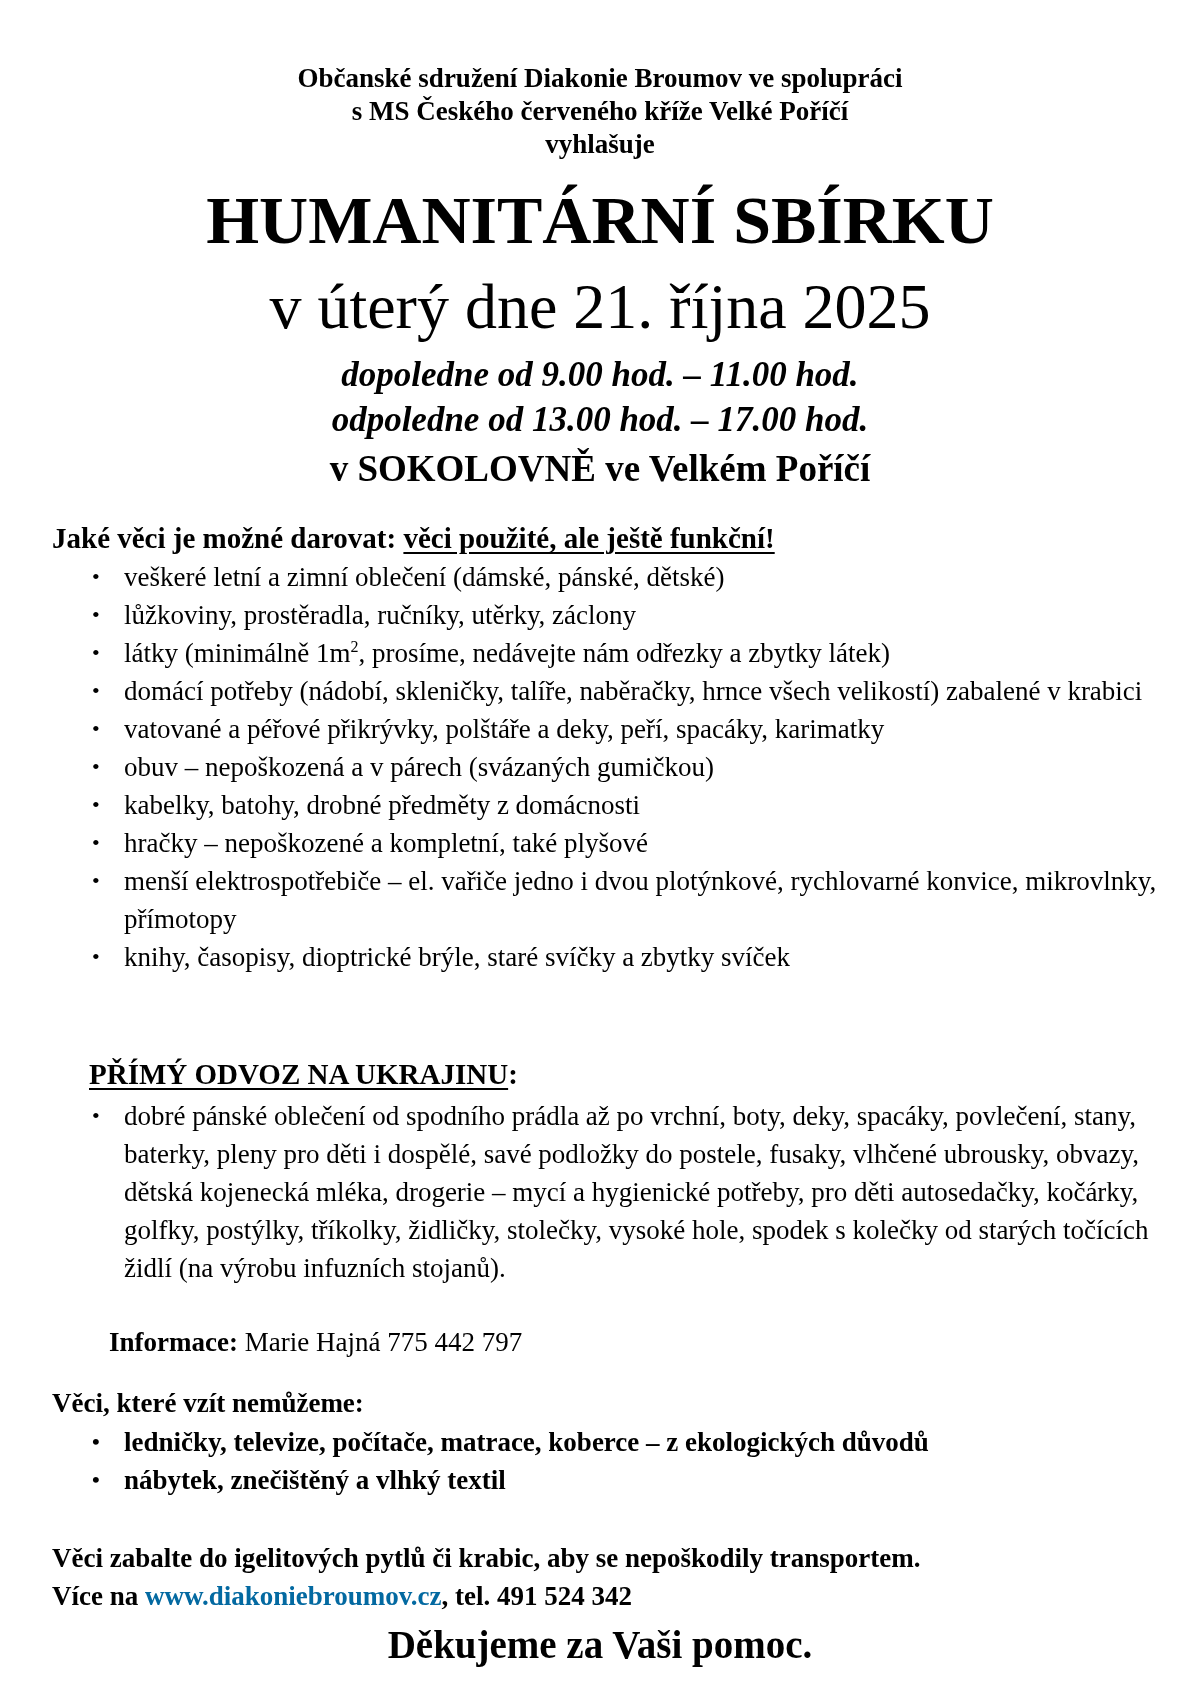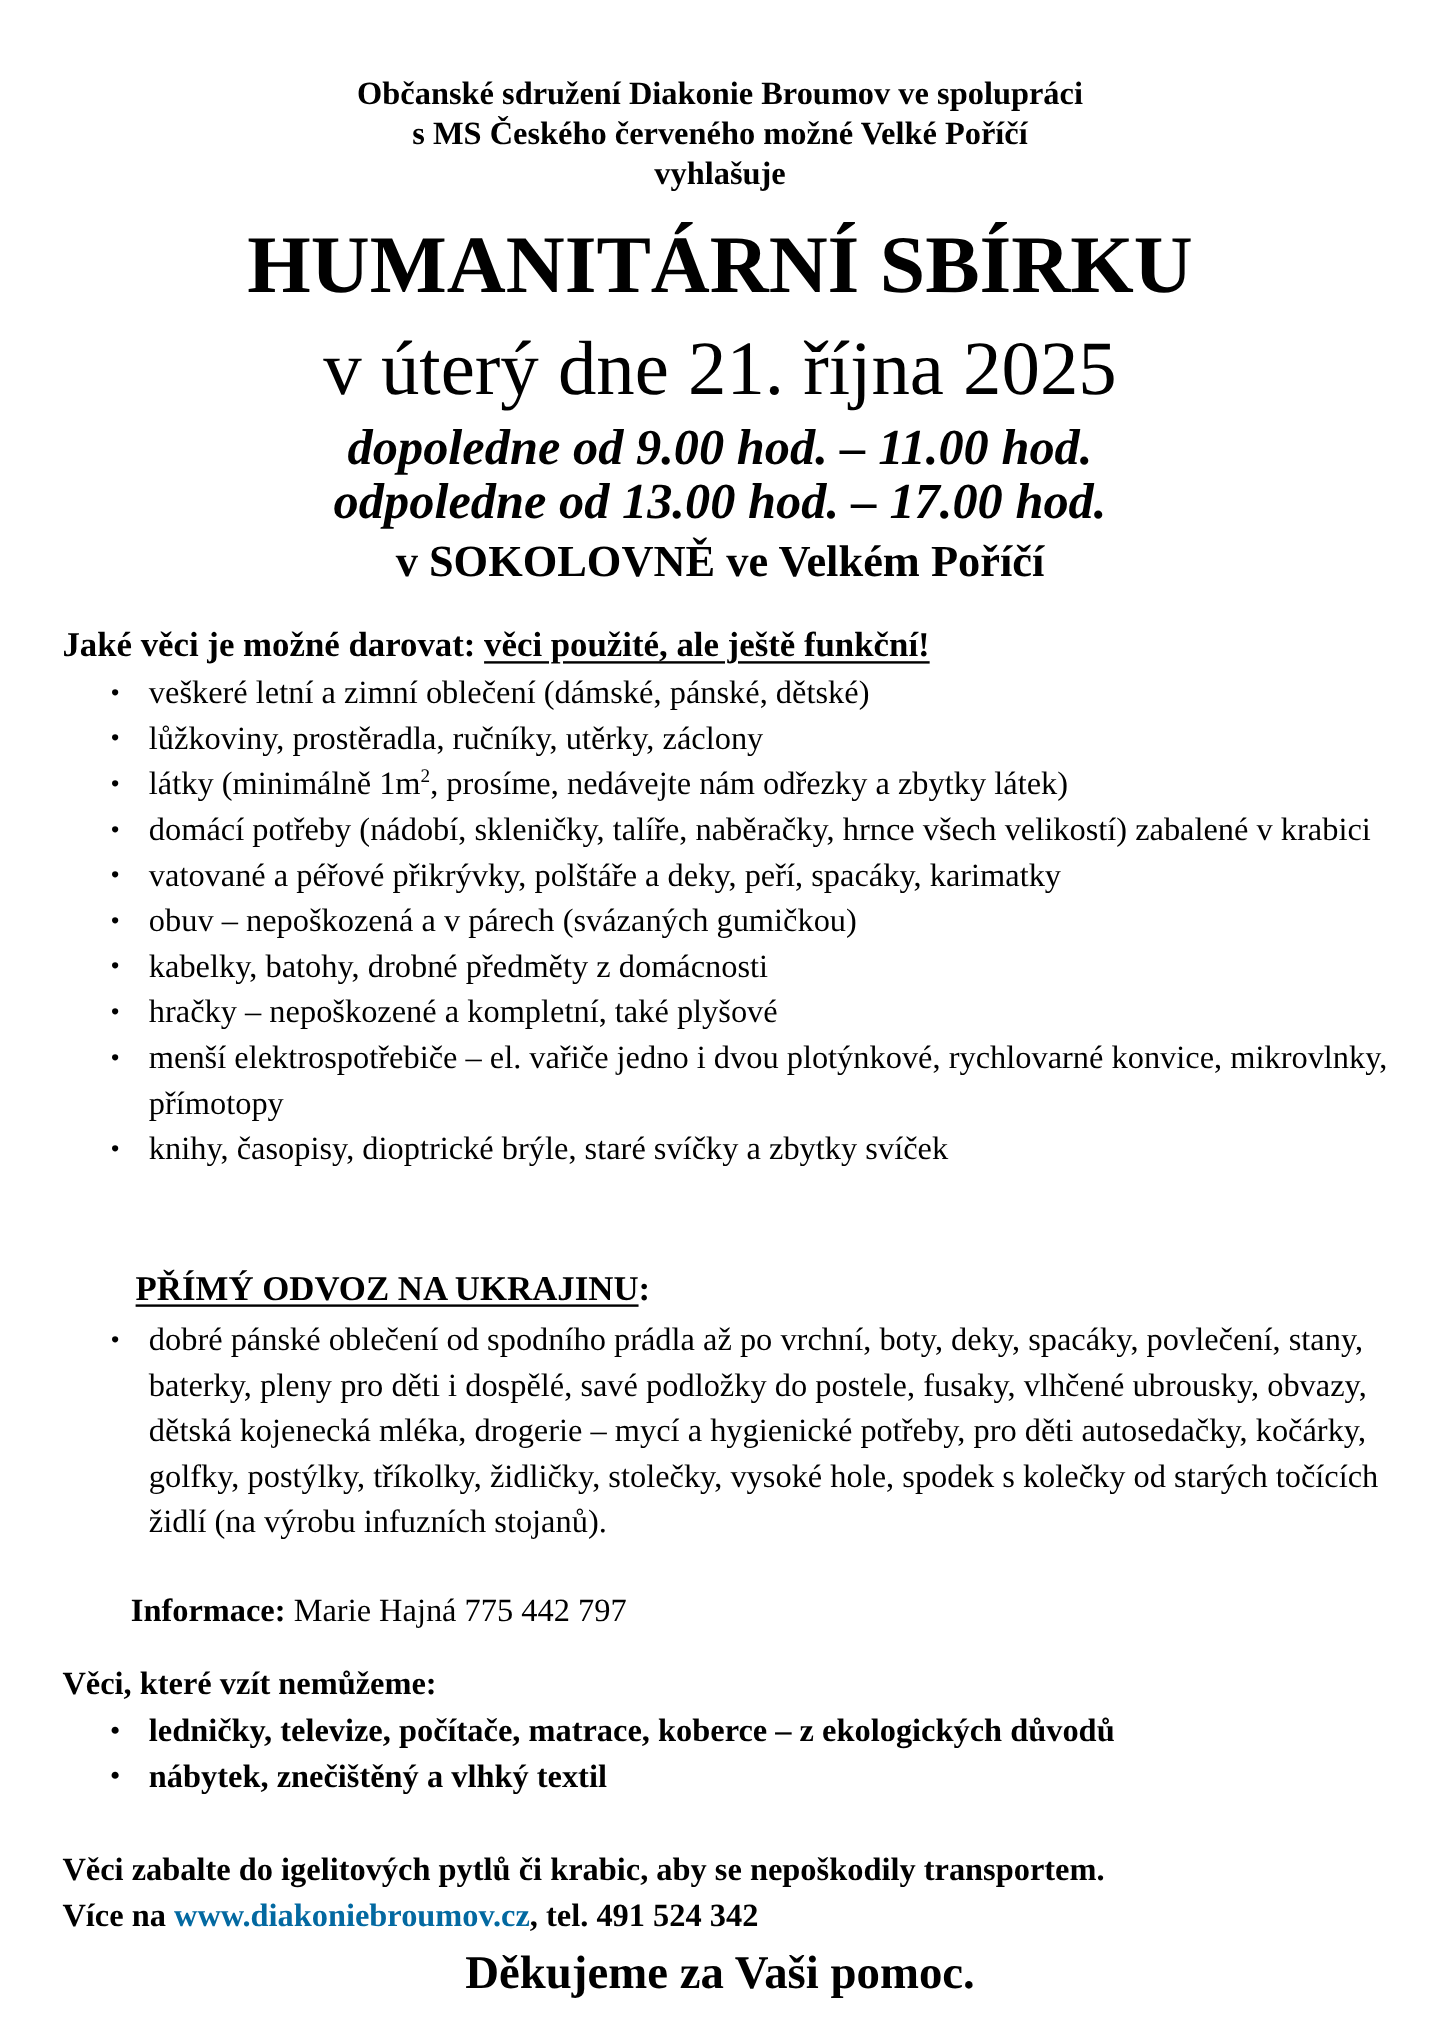--- a/index.html
+++ b/index.html
@@ -4,54 +4,54 @@
   <style>
     html, body { margin: 0; padding: 0; background: #ffffff; }
     body {
       width: 1200px; height: 1696px; position: relative; overflow: hidden;
       font-family: "Liberation Serif", "DejaVu Serif", serif; color: #000;
     }
     .center { text-align: center; }
     .org { position: absolute; left: 0; width: 1200px; top: 62px; font-weight: bold; font-size: 27px; line-height: 33px; }
     .title { position: absolute; left: 0; width: 1200px; top: 180px; font-weight: bold; font-size: 68px; line-height: 80px; }
     .date { position: absolute; left: 0; width: 1200px; top: 270px; font-weight: normal; font-size: 64px; line-height: 74px; }
-    .times { position: absolute; left: 0; width: 1200px; top: 352px; font-weight: bold; font-style: italic; font-size: 42px; line-height: 45px; }
+    .times { position: absolute; left: 0; width: 1200px; top: 352px; font-weight: bold; font-style: italic; font-size: 35px; line-height: 45px; }
     .place { position: absolute; left: 0; width: 1200px; top: 446px; font-weight: bold; font-size: 37px; line-height: 46px; }
 
     .donate-head { position: absolute; left: 52px; top: 520px; font-weight: bold; font-size: 29px; line-height: 36px; }
     .donate-head .u { text-decoration: underline; text-decoration-thickness: 2px; text-underline-offset: 4px; }
 
     ul.blist { list-style: none; margin: 0; padding: 0; position: absolute; }
     ul.blist li { position: relative; padding-left: 32px; font-size: 27px; line-height: 38px; }
     ul.blist li .bullet { position: absolute; left: 0; top: 0; font-size: 22px; }
     .list1 { left: 92px; top: 558px; width: 1070px; }
     .list2 { left: 92px; top: 1097px; width: 1060px; }
     .list3 { left: 92px; top: 1423px; width: 1060px; }
     .list3 li { font-weight: bold; }
 
-    .ukr-head { position: absolute; left: 89px; top: 1056px; font-weight: bold; font-size: 29px; line-height: 36px; margin-left: 24px; }
+    .ukr-head { position: absolute; left: 89px; top: 1056px; font-weight: bold; font-size: 29px; line-height: 36px; }
     .ukr-head .u { text-decoration: underline; text-decoration-thickness: 2px; text-underline-offset: 4px; }
 
     .info { position: absolute; left: 89px; top: 1324px; font-size: 27px; line-height: 36px; }
     .info .lbl { font-weight: bold; text-decoration-thickness: 2px; text-underline-offset: 4px; margin-left: 20px; }
 
     .cant-head { position: absolute; left: 52px; top: 1385px; font-weight: bold; font-size: 27px; line-height: 36px; }
 
     .pack { position: absolute; left: 52px; top: 1540px; font-weight: bold; font-size: 27px; line-height: 36px; }
     .more { position: absolute; left: 52px; top: 1578px; font-weight: bold; font-size: 27px; line-height: 36px; }
     .more a { color: #0369a1; text-decoration: none; }
     .thanks { position: absolute; left: 0; width: 1200px; top: 1620px; font-weight: bold; font-size: 39px; line-height: 50px; }
     sup { font-size: 16px; line-height: 0; }
   </style>
 </head>
 <body>
 
 <div class="org center">
   <div>Občanské sdružení Diakonie Broumov ve spolupráci</div>
-  <div>s MS Českého červeného možné Velké Poříčí</div>
+  <div>s MS Českého červeného kříže Velké Poříčí</div>
   <div>vyhlašuje</div>
 </div>
 
 <div class="title center">HUMANITÁRNÍ SBÍRKU</div>
 <div class="date center">v úterý dne 21. října 2025</div>
 <div class="times center">
   <div>dopoledne od 9.00 hod. – 11.00 hod.</div>
   <div>odpoledne od 13.00 hod. – 17.00 hod.</div>
 </div>
 <div class="place center">v SOKOLOVNĚ ve Velkém Poříčí</div>

